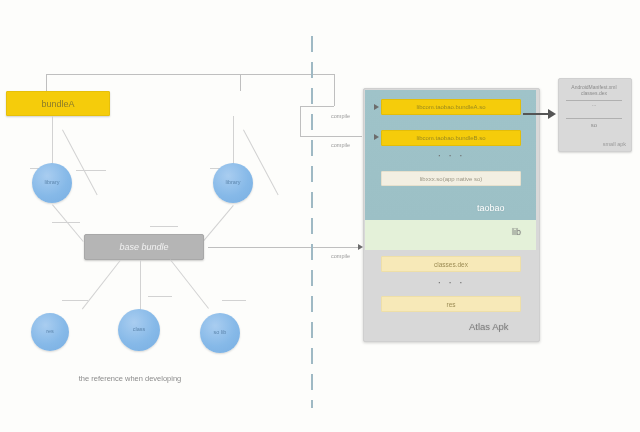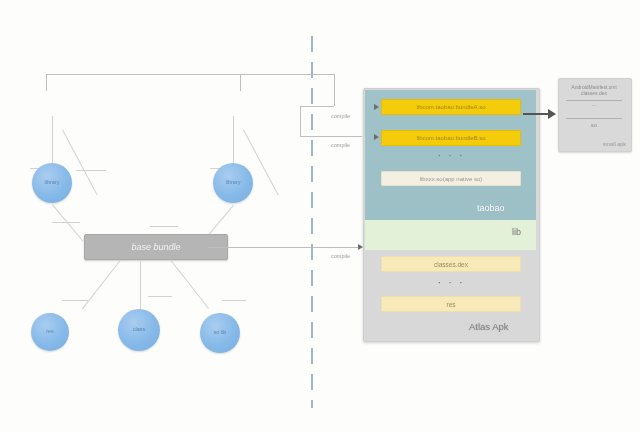--- a/index.html
+++ b/index.html
@@ -109,20 +109,23 @@
 <div id="canvas">
 
   <div class="line hline" style="left:46px;top:74px;width:288px;"></div>
   <div class="line vline" style="left:46px;top:74px;height:17px;"></div>
   <div class="line vline" style="left:240px;top:74px;height:17px;"></div>
   <div class="line vline" style="left:334px;top:74px;height:32px;"></div>
   <div class="line hline" style="left:300px;top:106px;width:34px;"></div>
   <div class="line vline" style="left:300px;top:106px;height:30px;"></div>
   <div class="line hline" style="left:300px;top:136px;width:62px;"></div>
 
+  <div class="node bundle-box" style="left:6px;top:91px;width:104px;height:25px;">
+    <span>bundleA</span>
+  </div>
 
 
   <div class="line vline thin" style="left:52px;top:116px;height:52px;"></div>
   <div class="line hline thin" style="left:30px;top:168px;width:34px;"></div>
   <div class="circle node" style="left:32px;top:163px;width:40px;height:40px;">
     <span>library</span>
   </div>
   <div class="line thin" style="left:62px;top:130px;width:1px;height:74px;transform:rotate(-28deg);transform-origin:top left;"></div>
   <div class="line hline thin" style="left:76px;top:170px;width:30px;"></div>
 
@@ -131,21 +134,21 @@
   <div class="circle node" style="left:213px;top:163px;width:40px;height:40px;">
     <span>library</span>
   </div>
   <div class="line thin" style="left:243px;top:130px;width:1px;height:74px;transform:rotate(-28deg);transform-origin:top left;"></div>
 
   <div class="line thin" style="left:52px;top:205px;width:1px;height:48px;transform:rotate(-40deg);transform-origin:top left;"></div>
   <div class="line thin" style="left:233px;top:205px;width:1px;height:48px;transform:rotate(40deg);transform-origin:top left;"></div>
   <div class="line hline thin" style="left:52px;top:222px;width:28px;"></div>
   <div class="line hline thin" style="left:150px;top:226px;width:28px;"></div>
 
-  <div class="node base-box" style="left:84px;top:234px;width:144px;height:26px;font-style:italic;">
+  <div class="node base-box" style="left:84px;top:234px;width:120px;height:26px;font-style:italic;">
     <span>base bundle</span>
   </div>
 
   <div class="line hline" style="left:208px;top:247px;width:152px;"></div>
   <div class="arrow-head ah-small" style="left:358px;top:244px;"></div>
 
   <div class="line thin" style="left:120px;top:260px;width:1px;height:62px;transform:rotate(38deg);transform-origin:top left;"></div>
   <div class="line vline thin" style="left:140px;top:260px;height:58px;"></div>
   <div class="line thin" style="left:170px;top:260px;width:1px;height:62px;transform:rotate(-38deg);transform-origin:top left;"></div>
   <div class="line hline thin" style="left:62px;top:300px;width:26px;"></div>
@@ -155,20 +158,21 @@
   <div class="circle node" style="left:31px;top:313px;width:38px;height:38px;">
     <span>res</span>
   </div>
   <div class="circle node" style="left:118px;top:309px;width:42px;height:42px;">
     <span>class</span>
   </div>
   <div class="circle node" style="left:200px;top:313px;width:40px;height:40px;">
     <span>so lib</span>
   </div>
 
+  <div class="caption" style="left:0px;top:374px;">the reference when developing</div>
 
   <div class="divider"></div>
 
   <div class="apk-panel"></div>
   <div class="armeabi"></div>
   <div class="libband"></div>
 
   <div class="zonelabel" style="left:477px;top:203px;">taobao</div>
   <div class="zonelabel dark" style="left:512px;top:227px;">lib</div>
 

